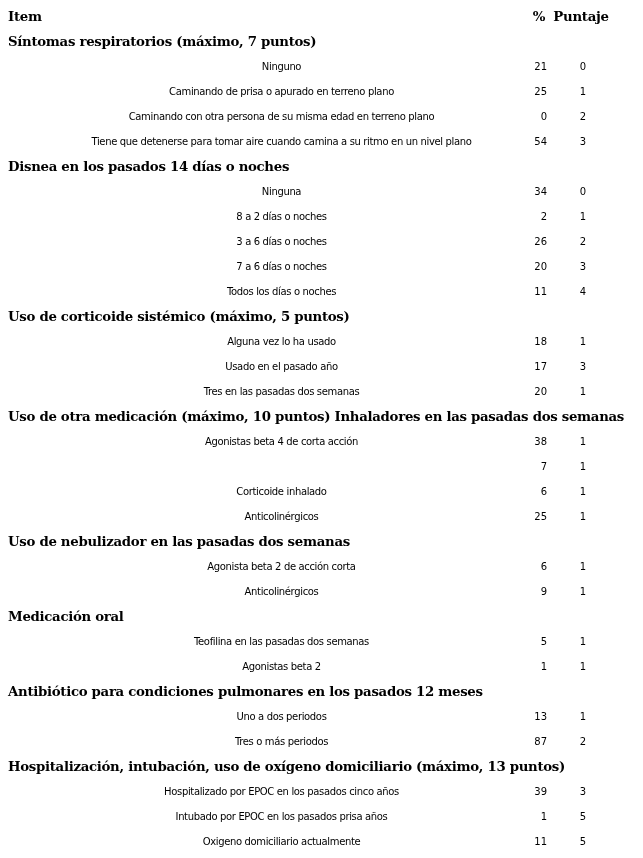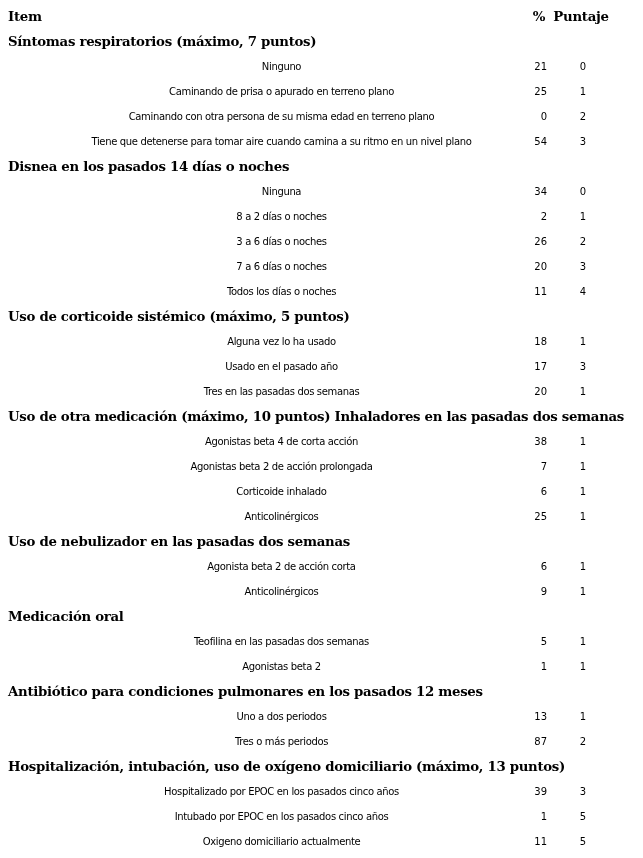--- a/index.html
+++ b/index.html
@@ -104,21 +104,20 @@
       </div>
       <div class="row sec">
         <span class="item">Uso de otra medicación (máximo, 10 puntos) Inhaladores en las pasadas dos semanas</span>
       </div>
       <div class="row opt">
         <span class="item">Agonistas beta 4 de corta acción</span>
         <span class="score">1</span>
         <span class="pct">38</span>
       </div>
       <div class="row opt">
-        <span class="item">Agonistas beta 2 de acción prolongada</span>
         <span class="score">1</span>
         <span class="pct">7</span>
       </div>
       <div class="row opt">
         <span class="item">Corticoide inhalado</span>
         <span class="score">1</span>
         <span class="pct">6</span>
       </div>
       <div class="row opt">
         <span class="item">Anticolinérgicos</span>
@@ -166,21 +165,21 @@
       </div>
       <div class="row sec">
         <span class="item">Hospitalización, intubación, uso de oxígeno domiciliario (máximo, 13 puntos)</span>
       </div>
       <div class="row opt">
         <span class="item">Hospitalizado por EPOC en los pasados cinco años</span>
         <span class="score">3</span>
         <span class="pct">39</span>
       </div>
       <div class="row opt">
-        <span class="item">Intubado por EPOC en los pasados cinco años</span>
+        <span class="item">Intubado por EPOC en los pasados prisa años</span>
         <span class="score">5</span>
         <span class="pct">1</span>
       </div>
       <div class="row opt">
         <span class="item">Oxigeno domiciliario actualmente</span>
         <span class="score">5</span>
         <span class="pct">11</span>
       </div>
     </div>
 </div>

